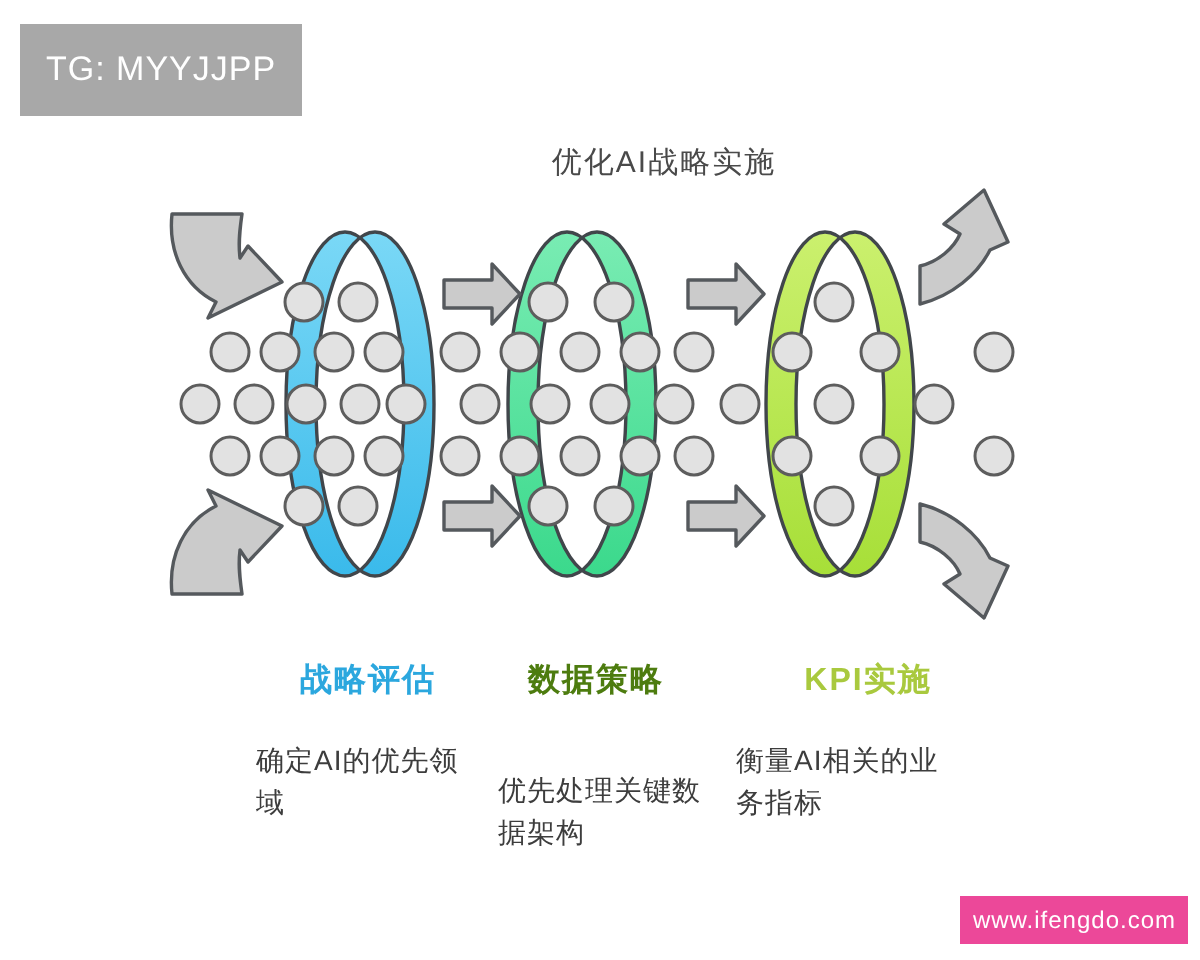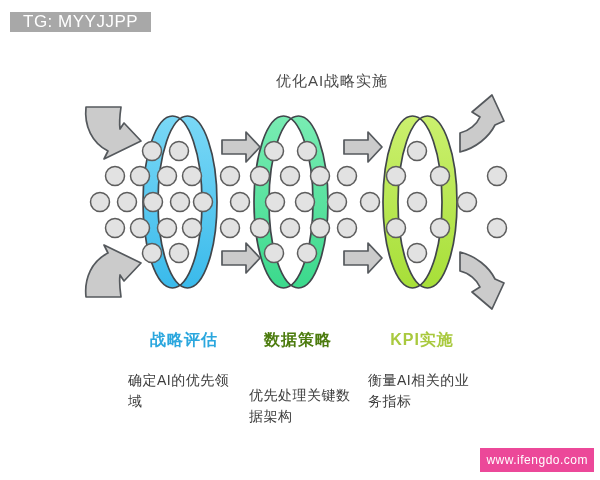--- a/index.html
+++ b/index.html
@@ -2,21 +2,21 @@
 <html><head>
 <meta charset="utf-8">
 <style>
   html,body{margin:0;padding:0;}
   .page{
     position:relative;width:600px;height:480px;background:#ffffff;overflow:hidden;
     font-family:"Liberation Sans","DejaVu Sans",sans-serif;
   }
   .badge{
     position:absolute;left:10px;top:12px;background:#a8a8a8;color:#ffffff;
-    font-size:17px;letter-spacing:.5px;padding:0 13px;white-space:nowrap;
+    font-size:17px;letter-spacing:.5px;padding:13px 13px;white-space:nowrap;
   }
   .title{
     position:absolute;left:0;top:72px;width:600px;text-align:center;
     font-size:15px;font-weight:500;color:#4a4a4a;letter-spacing:1px;padding-left:32px;
   }
   .diagram-svg{position:absolute;left:0;top:0;}
   .stage-label{
     position:absolute;top:330px;transform:translateX(-50%);
     font-size:16px;font-weight:bold;letter-spacing:1px;white-space:nowrap;
   }
@@ -121,21 +121,21 @@
         <circle cx="152" cy="253" r="9.5" fill="#e2e2e2" stroke="#5d5d5d" stroke-width="1.5"></circle>
         <circle cx="179" cy="253" r="9.5" fill="#e2e2e2" stroke="#5d5d5d" stroke-width="1.5"></circle>
         <circle cx="274" cy="253" r="9.5" fill="#e2e2e2" stroke="#5d5d5d" stroke-width="1.5"></circle>
         <circle cx="307" cy="253" r="9.5" fill="#e2e2e2" stroke="#5d5d5d" stroke-width="1.5"></circle>
         <circle cx="417" cy="253" r="9.5" fill="#e2e2e2" stroke="#5d5d5d" stroke-width="1.5"></circle>
       </g>
     </svg>
 
   <span class="stage-label" style="left: 184px; color: rgb(43, 167, 222);">战略评估</span>
   <span class="stage-label" style="left: 298px; color: #4d7c0f;">数据策略</span>
-  <span class="stage-label" style="left: 422px; color: rgb(169, 201, 62);">KPI实施</span>
+  <span class="stage-label" style="left: 434px; color: rgb(169, 201, 62);">KPI实施</span>
 
   <div class="stage-desc" style="left: 128px;">确定AI的优先领域</div>
   <div class="stage-desc" style="left: 249px; margin-top: 15px;">优先处理关键数据架构</div>
   <div class="stage-desc" style="left: 368px;">衡量AI相关的业务指标</div>
 
   <div class="watermark">www.ifengdo.com</div>
 
 </div>
 
 </body></html>

